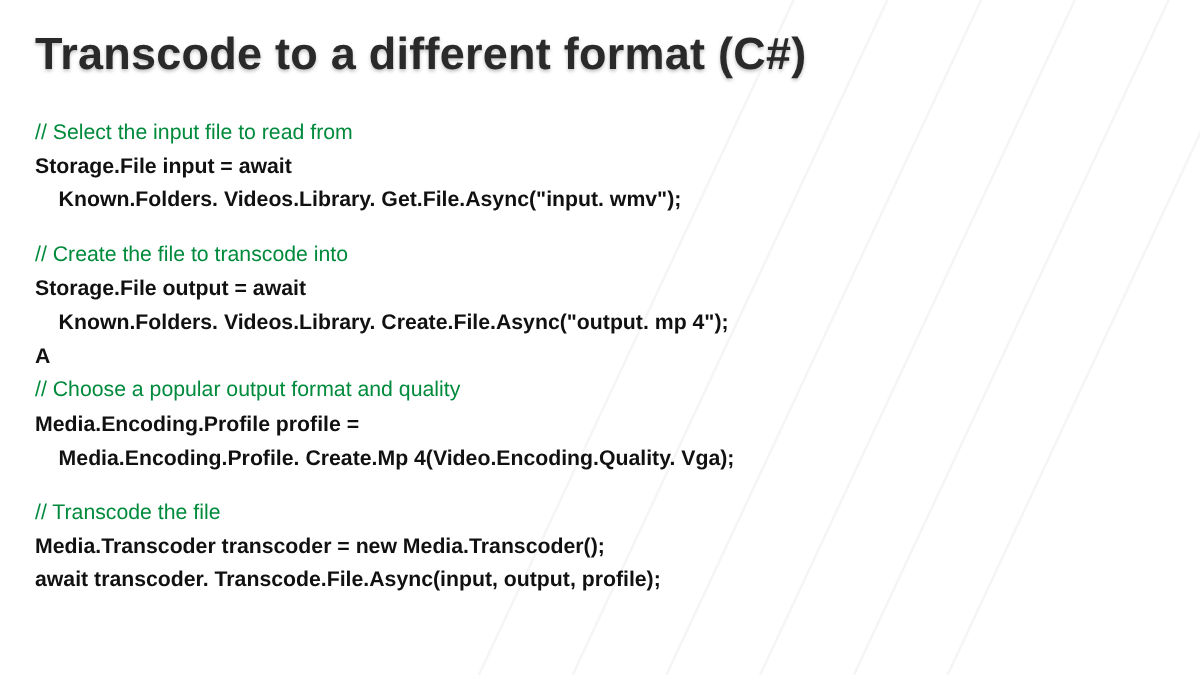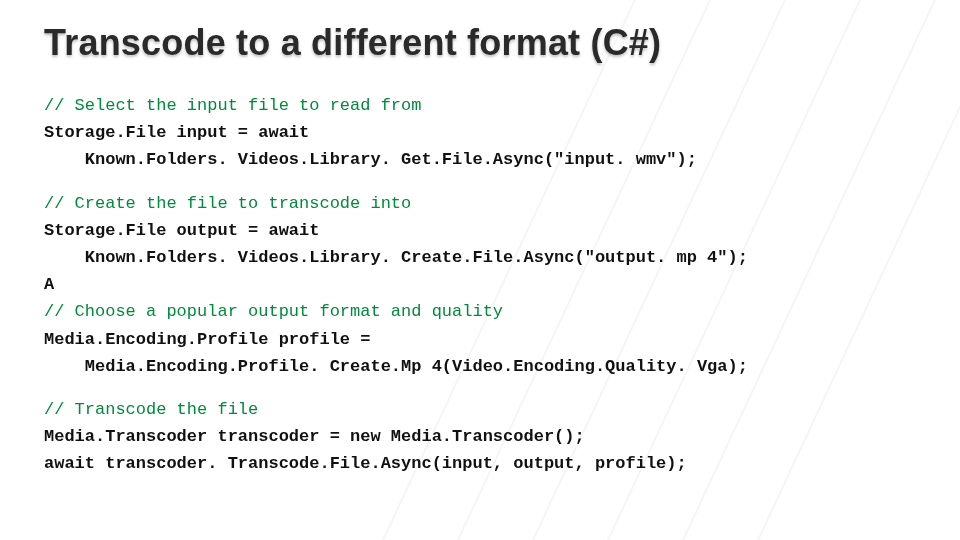--- a/index.html
+++ b/index.html
@@ -26,38 +26,38 @@
   .bg-lines .line {
     position: absolute;
     width: 2px;
     height: 900px;
     background: #888;
     transform: rotate(25deg);
   }
 
   .slide {
     position: relative;
-    padding: 22px 40px 0 44px;
+    padding: 22px 40px 0 28px;
     box-sizing: border-box;
     width: 100%;
     height: 100%;
   }
 
   h1.title {
     margin: 0 0 28px 0;
     font-size: 36px;
     font-weight: 600;
     color: #2a2a2a;
     text-shadow: 0 2px 3px rgba(0,0,0,0.25);
     letter-spacing: 0.2px;
   }
 
   pre.code {
     margin: 0;
-    font-family: Liberation Mono, monospace;
+    font-family: Liberation Sans, sans-serif;
     font-size: 17px;
     line-height: 1.6;
     color: #111;
     white-space: pre;
   }
   pre.code .c   { color: #008a3c; }  
   pre.code .b   { font-weight: 700; color: #111; } 
   pre.code .spacer { display:block; height: 16px; }
 </style>
 </head>

